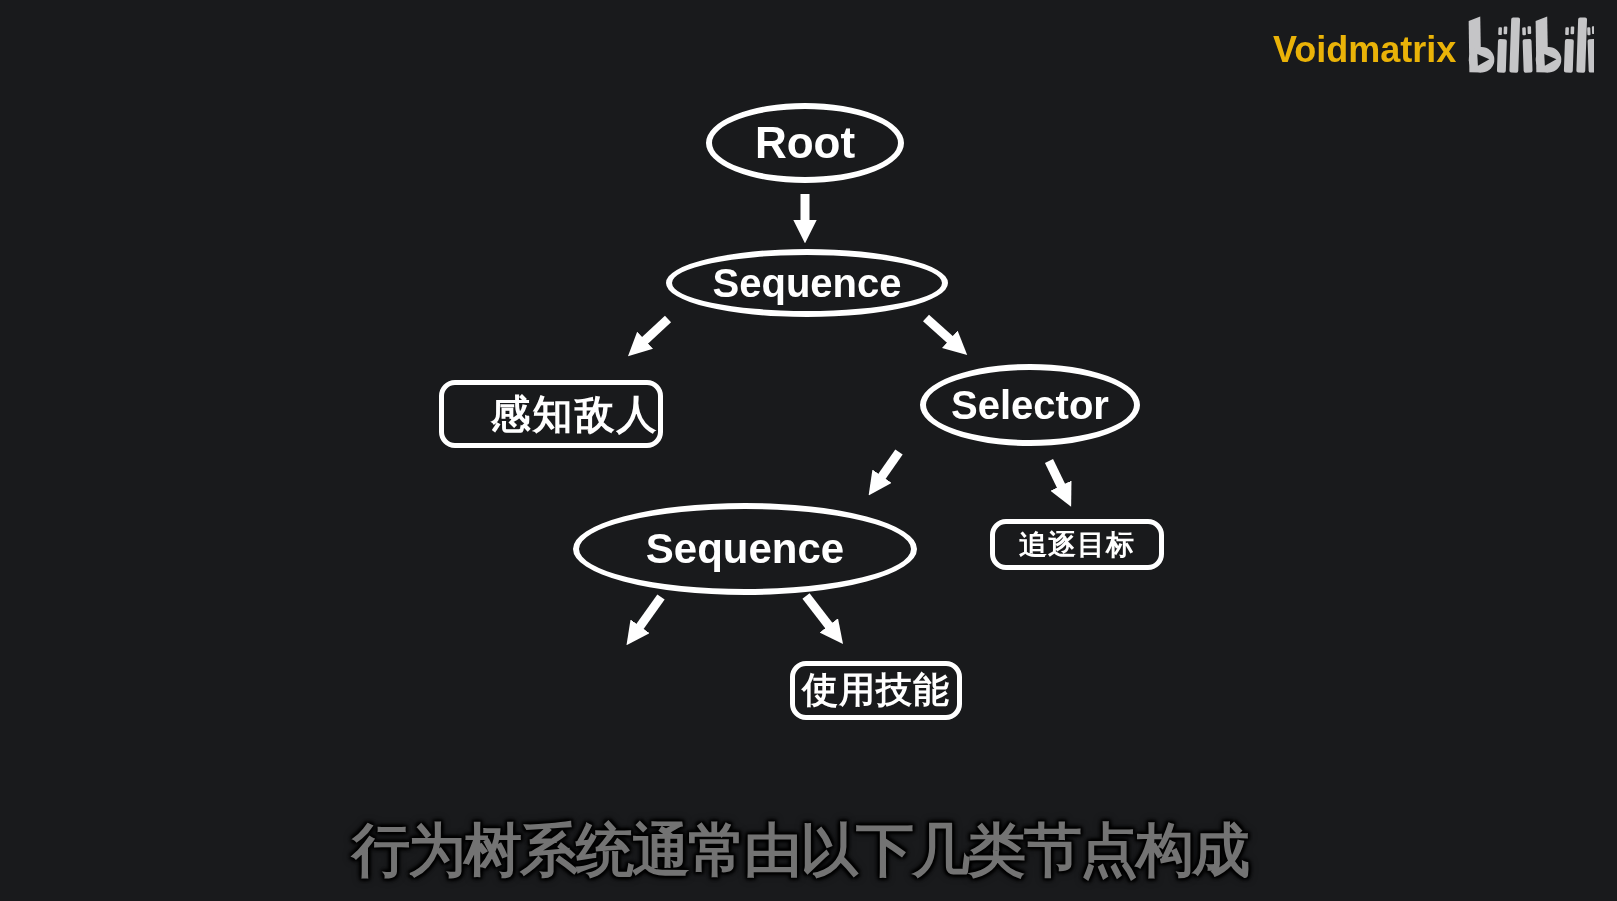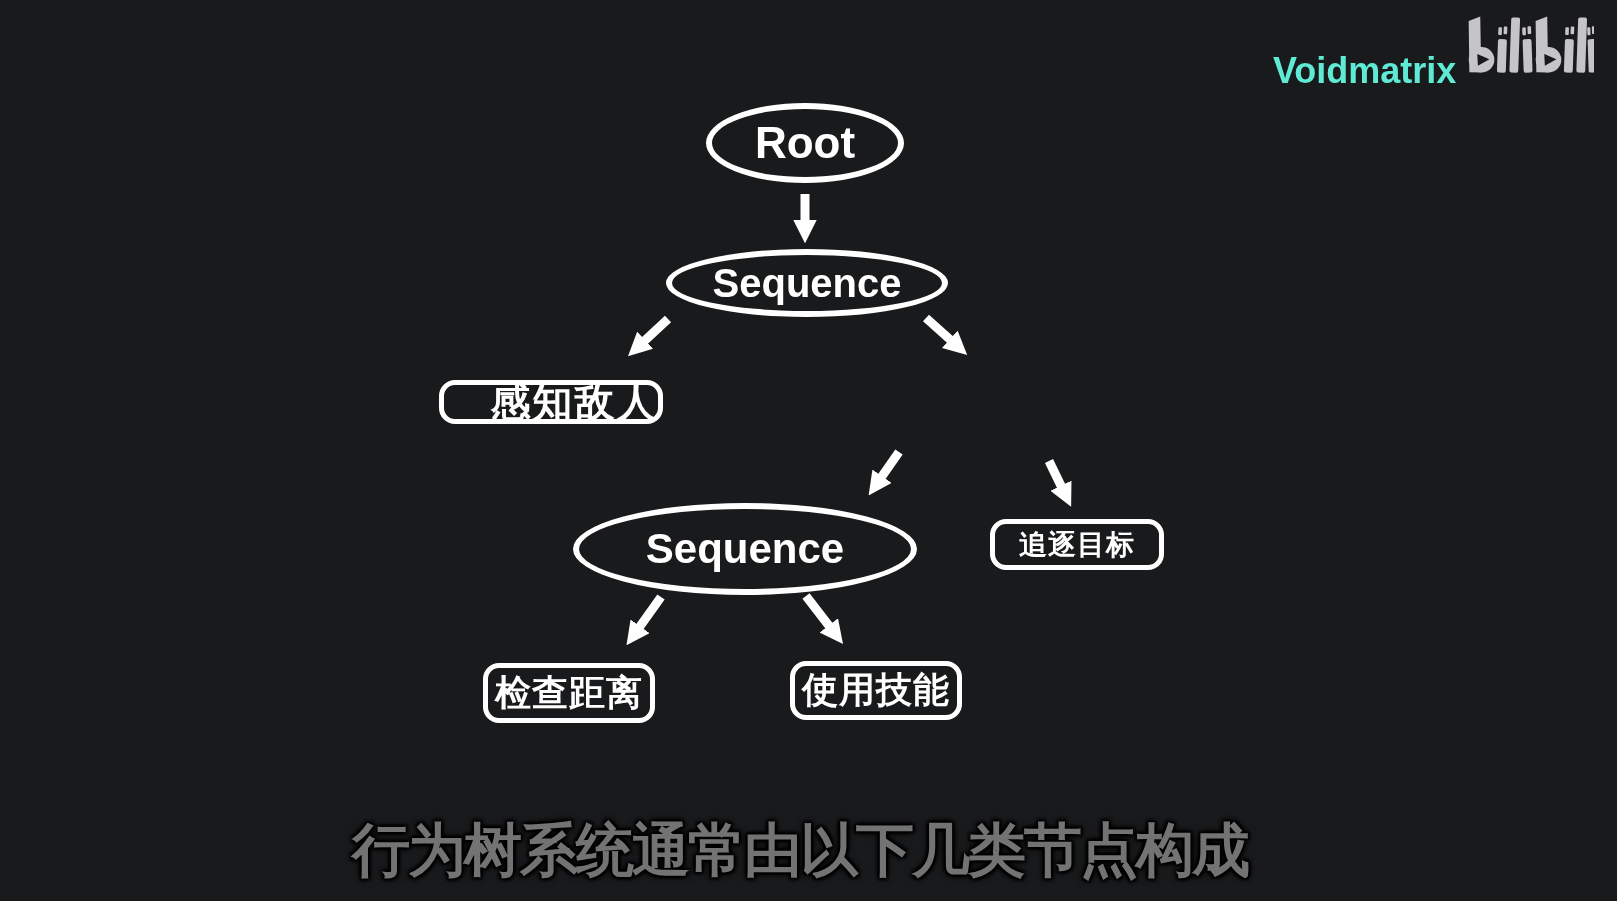--- a/index.html
+++ b/index.html
@@ -18,34 +18,34 @@
     color:#fff;
     font-weight:bold;
     white-space:nowrap;
     background:transparent;
   }
   .ellipse{border:6px solid #fff;border-radius:50%;}
   .rbox{border:5px solid #fff;border-radius:16px;}
 
   .n-root      {left:706px;top:103px;width:198px;height:80px;font-size:44px;text-align:right;}
   .n-seq1      {left:666px;top:249px;width:282px;height:68px;font-size:40px;}
-  .n-perceive  {left:439px;top:380px;width:224px;height:44px;font-size:40px;letter-spacing:2px;padding-left:47px;}
+  .n-perceive  {left:439px;top:380px;width:224px;height:68px;font-size:40px;letter-spacing:2px;padding-left:47px;}
   .n-selector  {left:920px;top:364px;width:220px;height:82px;font-size:40px;}
   .n-seq2      {left:573px;top:503px;width:344px;height:92px;font-size:42px;}
   .n-chase     {left:990px;top:519px;width:174px;height:51px;font-size:28px;letter-spacing:1px;}
   .n-check     {left:483px;top:663px;width:172px;height:60px;font-size:36px;letter-spacing:1px;}
   .n-skill     {left:790px;top:661px;width:172px;height:59px;font-size:36px;letter-spacing:1px;text-align:center;}
 
   
   .edges{position:absolute;left:0;top:0;width:1617px;height:901px;pointer-events:none;}
 
   
   .wm-author{
     position:absolute;left:1273px;top:29px;
-    font-size:36px;font-weight:bold;color:#5eead4;margin-top:21px;
+    font-size:36px;font-weight:bold;color:#eab308;
   }
   .wm-logo{position:absolute;left:1466px;top:15px;}
 
   
   .subtitle{
     position:absolute;left:800px;top:812px;
     transform:translateX(-50%);
     font-size:58px;font-weight:600;color:#737373;
     letter-spacing:-2px;white-space:nowrap;
     font-family:"DejaVu Sans","Liberation Sans",sans-serif;
@@ -82,32 +82,32 @@
   </div>
 
   <div class="node ellipse n-seq1">
     <span>Sequence</span>
   </div>
 
   <div class="node rbox n-perceive">
     <span>感知敌人</span>
   </div>
 
+  <div class="node ellipse n-selector">
+    <span>Selector</span>
+  </div>
 
   <div class="node ellipse n-seq2">
     <span>Sequence</span>
   </div>
 
   <div class="node rbox n-chase">
     <span>追逐目标</span>
   </div>
 
-  <div class="node rbox n-check">
-    <span>检查距离</span>
-  </div>
 
   <div class="node rbox n-skill">
     <span>使用技能</span>
   </div>
 
   <div class="wm-author">Voidmatrix</div>
 
   <svg class="wm-logo" width="128" height="60" viewBox="0 0 130 60" aria-label="bilibili">
     <g fill="#c5c5c7">
 

